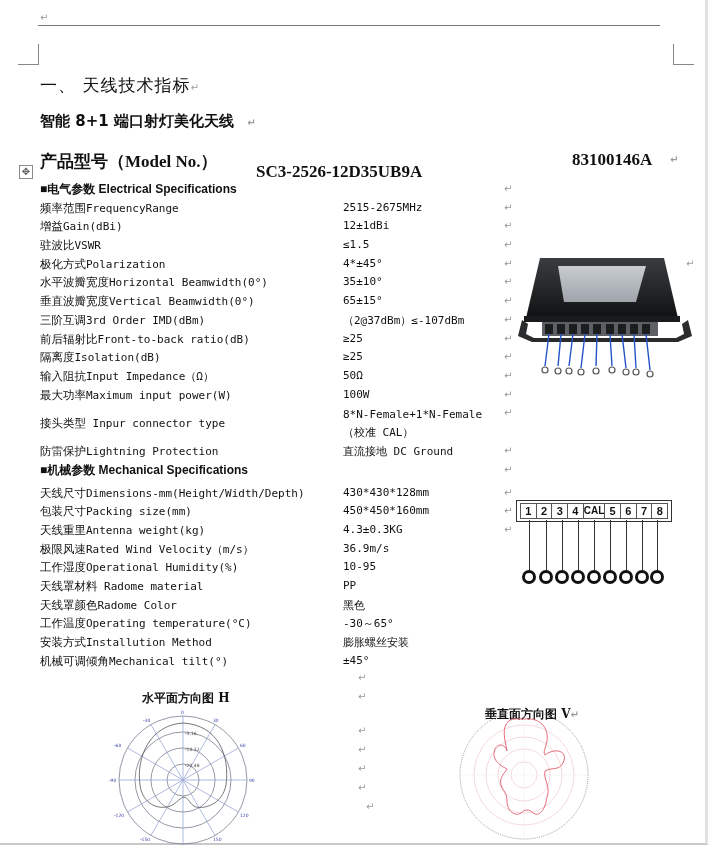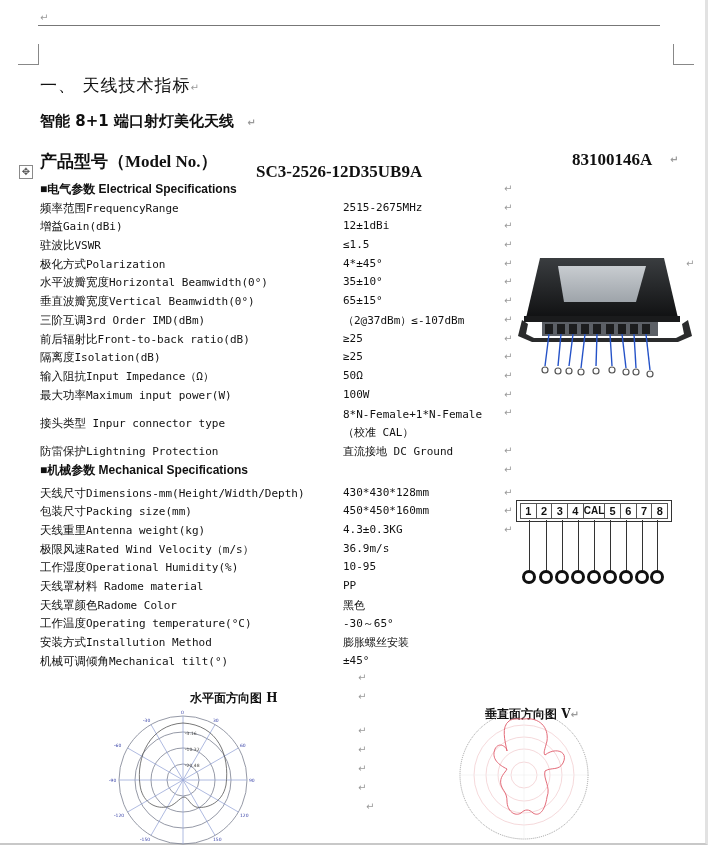--- a/index.html
+++ b/index.html
@@ -89,21 +89,21 @@
   .port-ring {
     position: absolute; top: 70px; width: 8px; height: 8px; border-radius: 50%;
     border: 3px solid #111; background: #fff;
   }
 
   .chart-title {
     position: absolute; top: 690px;
     font-family: "DejaVu Serif", "Liberation Serif", serif;
     font-weight: bold; font-size: 12px;
   }
-  .chart-h-title { left: 142px; margin-left: 48px; }
+  .chart-h-title { left: 142px; }
   .chart-v-title { left: 485px; margin-top: 16px; }
   .polar { position: absolute; }
   .polar-h { left: 108px; top: 705px; width: 150px; height: 140px; }
   .polar-v { left: 459px; top: 705px; width: 130px; height: 140px; }
 
   .mid-marks { position: absolute; left: 358px; top: 672px; }
   .mid-marks span { display: block; height: 19px; }
 </style>
 </head>
 <body>

